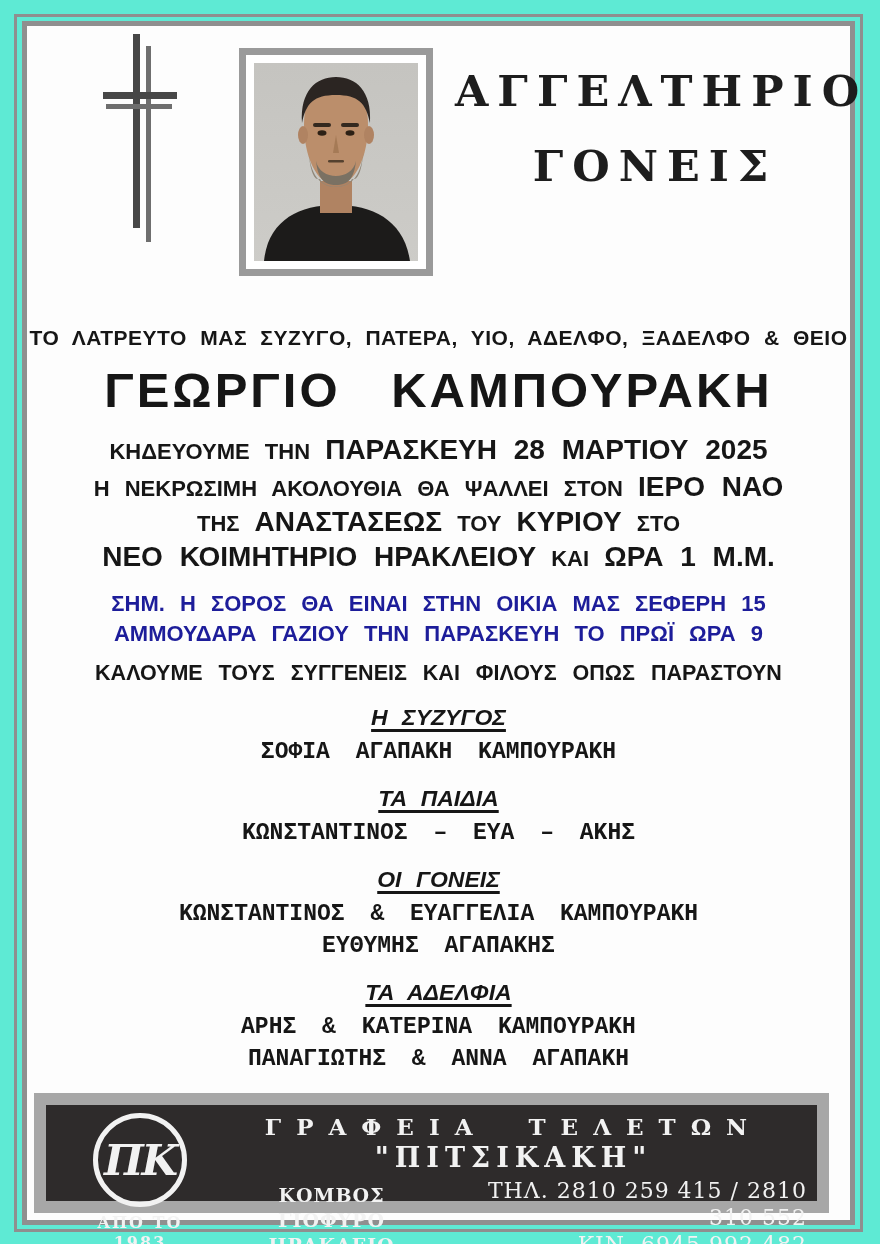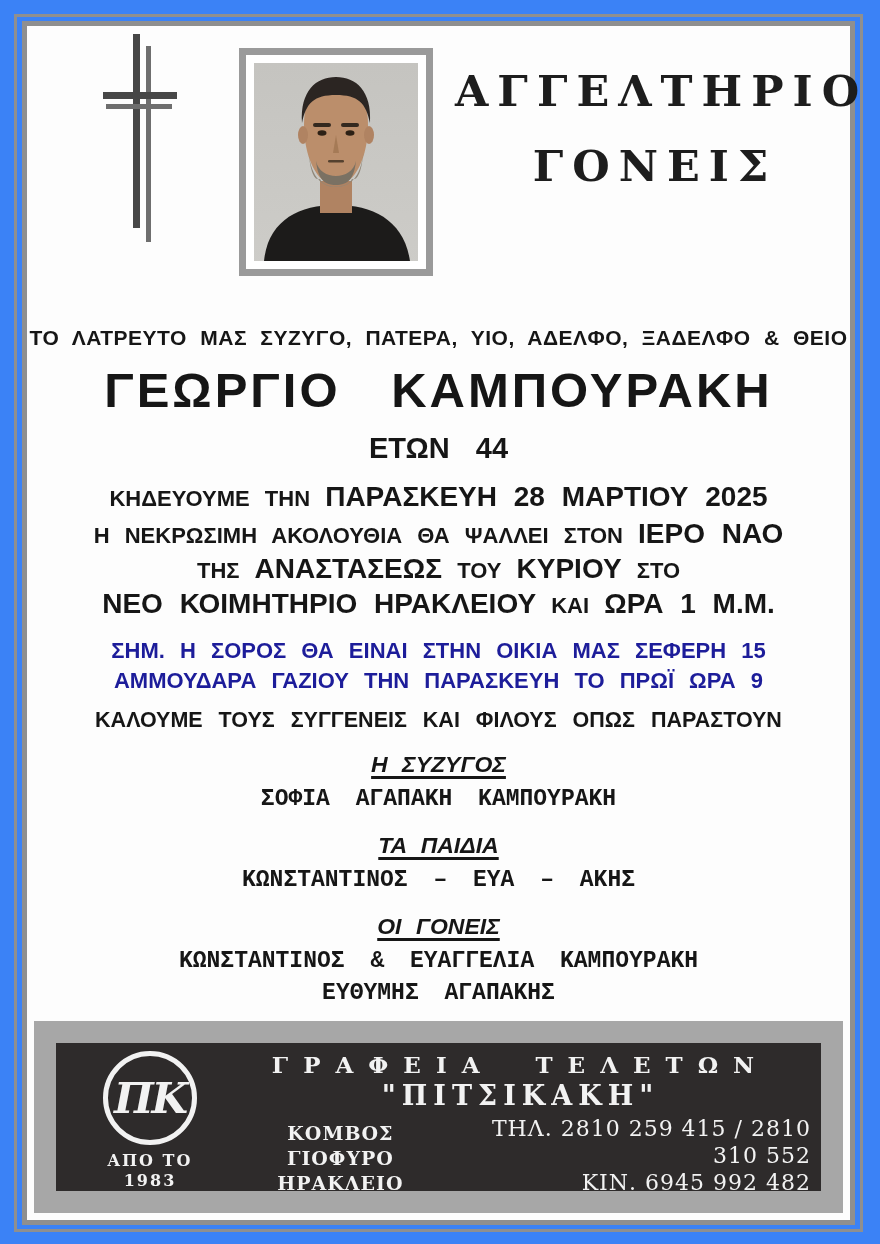--- a/index.html
+++ b/index.html
@@ -1,16 +1,16 @@
 <!DOCTYPE html>
 <html><head>
 <meta charset="utf-8">
 <style>
   html,body{margin:0;padding:0;background:#fff;}
-  #stage{position:relative;width:880px;height:1244px;background:#3b82f6;
+  #stage{position:relative;width:880px;height:1244px;background:#5eead4;
          font-family:"Liberation Sans",sans-serif;color:#141414;overflow:hidden;}
   
   .outer-frame{position:absolute;left:14px;top:14px;width:843px;height:1212px;
                border:3px solid #8f8f8f;}
   .inner-frame{position:absolute;left:5px;top:4px;right:5px;bottom:4px;
                border:5px solid #8f8f8f;background:#fdfdfd;}
   .content{position:absolute;inset:0;}
 
   
   .header{position:relative;height:272px;}
@@ -37,22 +37,22 @@
   .invite{font-size:21.5px;word-spacing:10px;margin:12px 0 0;}
   .sec-heading{font-style:italic;font-size:23px;word-spacing:8px;margin:18px 0 0;}
   .sec-heading span{text-decoration:underline;text-decoration-thickness:2.5px;text-underline-offset:4px;}
   .sec-name{font-size:23px;word-spacing:12px;margin:6px 0 0;line-height:30px;font-family:Liberation Mono, monospace;}
   .relatives{font-style:italic;font-size:21px;word-spacing:10px;margin:22px 0 0;}
   .relatives span{text-decoration:underline;text-decoration-thickness:2px;text-underline-offset:5px;}
   .burial{color:#1d1d9a;font-style:italic;font-size:17.5px;word-spacing:6px;margin:16px 0 0;}
   .burial span{text-decoration:underline;text-decoration-thickness:1.5px;text-underline-offset:4px;}
 
   
-  .footer{position:absolute;left:7px;right:7px;bottom:7px;height:192px;
-          background:#a7a7a7;padding:22px;box-sizing:border-box;}
+  .footer{position:absolute;left:7px;right:21px;bottom:7px;height:120px;
+          background:#a7a7a7;padding:12px;box-sizing:border-box;}
   .footer-bar{width:100%;height:100%;background:#2e2b2b;color:#f2f2f2;
               font-family:"DejaVu Serif","Liberation Serif",serif;display:flex;box-sizing:border-box;padding:6px 10px 4px 14px;}
   .f-left{width:160px;text-align:center;}
   .logo-circle{width:84px;height:84px;border:5px solid #f2f2f2;border-radius:50%;
                margin:2px auto 0;display:flex;align-items:center;justify-content:center;
                font-style:italic;font-weight:bold;font-size:42px;letter-spacing:-2px;}
   .since{font-weight:bold;font-size:16px;line-height:20px;margin-top:6px;letter-spacing:2px;}
   .f-right{flex:1;display:flex;flex-direction:column;}
   .tagline{text-align:center;font-weight:bold;font-size:23px;letter-spacing:15px;word-spacing:18px;margin-top:2px;}
   .brand-row{display:flex;align-items:baseline;justify-content:center;gap:38px;margin-top:2px;}
@@ -118,21 +118,20 @@
           <div class="page-title">
             <div>ΑΓΓΕΛΤΗΡΙΟ</div>
             <div>ΓΟΝΕΙΣ</div>
           </div>
         </div>
 
         <p class="line intro">ΤΟ ΛΑΤΡΕΥΤΟ ΜΑΣ ΣΥΖΥΓΟ, ΠΑΤΕΡΑ, ΥΙΟ, ΑΔΕΛΦΟ, ΞΑΔΕΛΦΟ &amp; ΘΕΙΟ</p>
 
         <p class="line name">ΓΕΩΡΓΙΟ ΚΑΜΠΟΥΡΑΚΗ</p>
 
-        <p class="line age">ΕΤΩΝ 44</p>
 
         <p class="line funeral"><span>ΚΗΔΕΥΟΥΜΕ ΤΗΝ</span> <span class="big">ΠΑΡΑΣΚΕΥΗ 28 ΜΑΡΤΙΟΥ 2025</span></p>
 
         <p class="line funeral" style="margin-top:4px"><span>Η ΝΕΚΡΩΣΙΜΗ ΑΚΟΛΟΥΘΙΑ ΘΑ ΨΑΛΛΕΙ ΣΤΟΝ</span> <span class="big">ΙΕΡΟ ΝΑΟ</span></p>
 
         <p class="line funeral" style="margin-top:2px"><span>ΤΗΣ</span> <span class="big">ΑΝΑΣΤΑΣΕΩΣ</span> <span>ΤΟΥ</span> <span class="big">ΚΥΡΙΟΥ</span> <span>ΣΤΟ</span></p>
 
         <p class="line funeral" style="margin-top:2px"><span class="big">ΝΕΟ ΚΟΙΜΗΤΗΡΙΟ ΗΡΑΚΛΕΙΟΥ</span> <span>ΚΑΙ</span> <span class="big">ΩΡΑ 1 Μ.Μ.</span></p>
 
         <p class="line note-blue"><span>ΣΗΜ. Η ΣΟΡΟΣ ΘΑ ΕΙΝΑΙ ΣΤΗΝ ΟΙΚΙΑ ΜΑΣ ΣΕΦΕΡΗ 15</span><br><span>ΑΜΜΟΥΔΑΡΑ ΓΑΖΙΟΥ ΤΗΝ ΠΑΡΑΣΚΕΥΗ ΤΟ ΠΡΩΪ ΩΡΑ 9</span></p>

